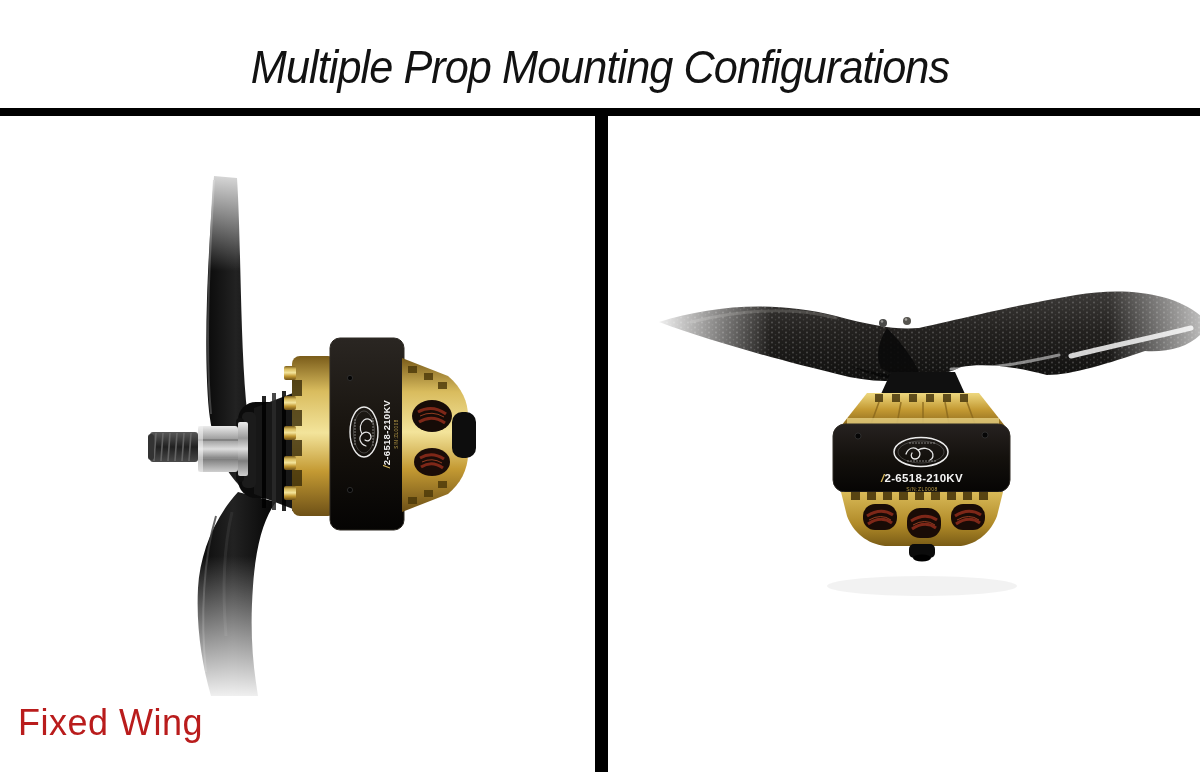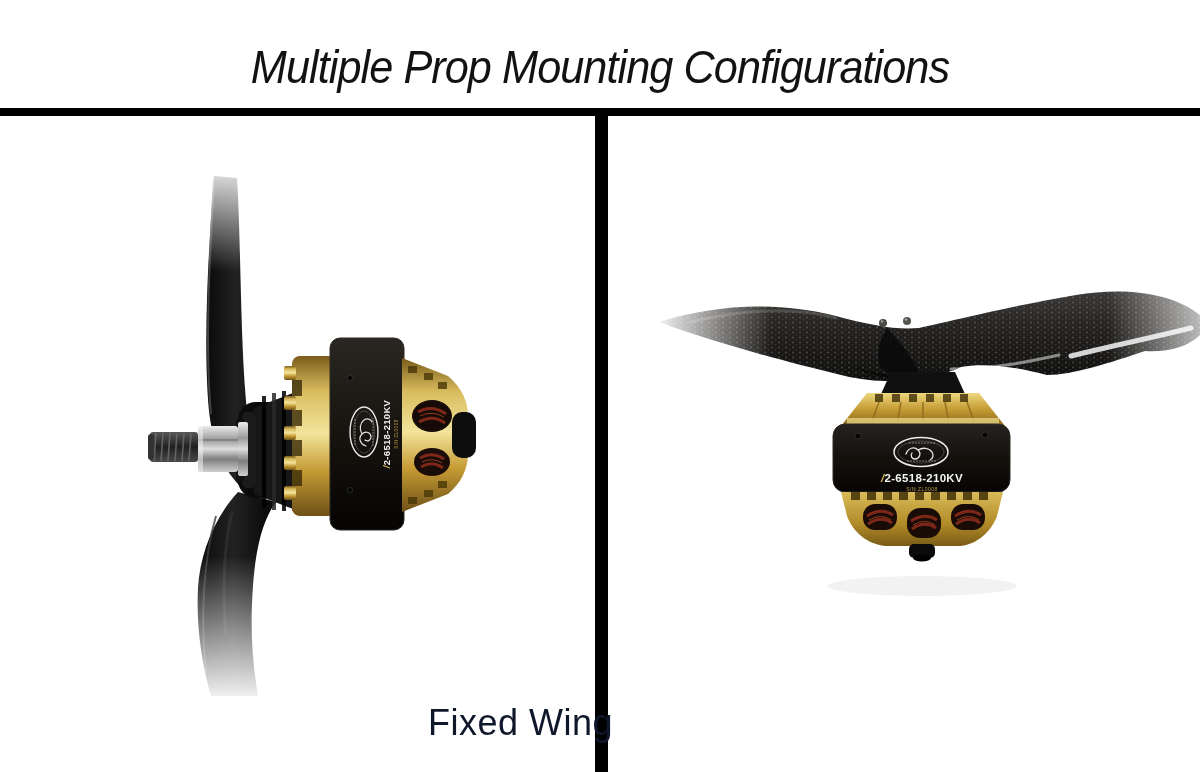--- a/index.html
+++ b/index.html
@@ -18,21 +18,21 @@
   .v-rule   { position:absolute; top:116px; left:595px; width:13px; height:656px; background:#000; }
 
   .panel { position:absolute; top:116px; height:656px; }
   .panel.left  { left:0;   width:595px; }
   .panel.right { left:608px; width:592px;margin-left:43px; }
 
   svg.photo { position:absolute; top:0; left:0; display:block; }
 
   .caption {
     position:absolute; top:586px; left:0; width:100%;
-    text-align:right; font-size:36px; color:#0f172a; letter-spacing:.5px;
+    text-align:left; font-size:36px; color:#b91c1c; letter-spacing:.5px;
   }
   .caption.fw { transform:translateX(18px); }
   .caption.mr { transform:translateX(-22px); }
 
   text.motor-model { font-family:"Liberation Sans", sans-serif; font-weight:bold; }
   text.motor-serial { font-family:"Liberation Sans", sans-serif; }
 </style>
 </head>
 <body>
 

